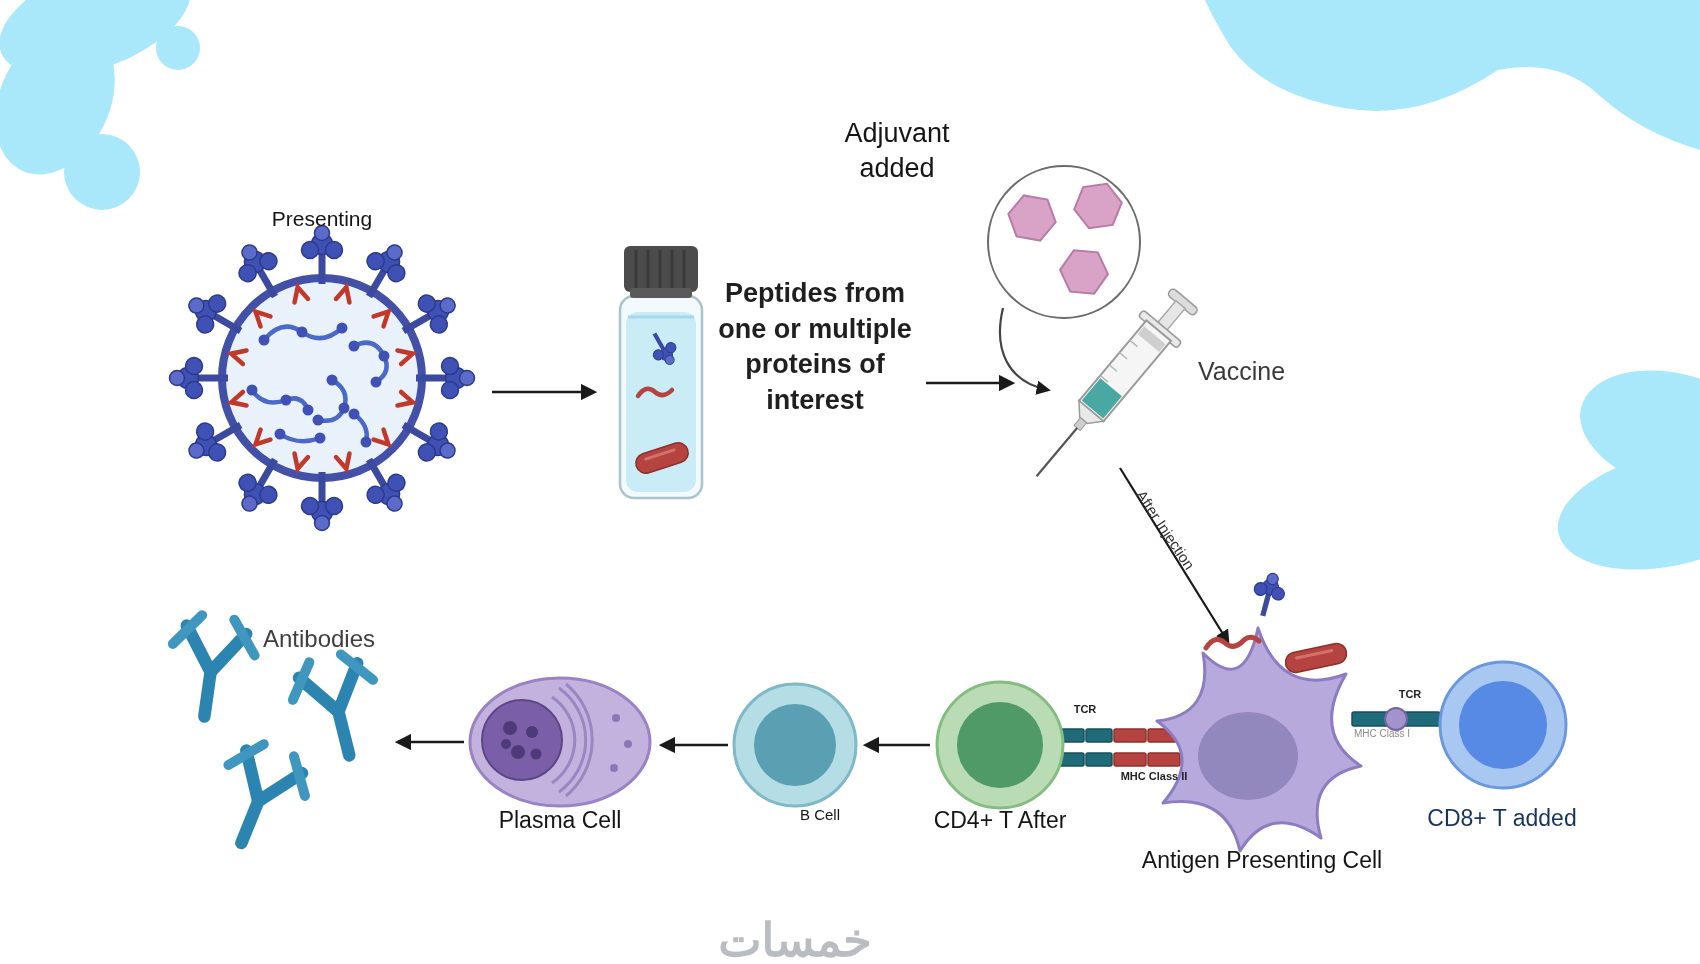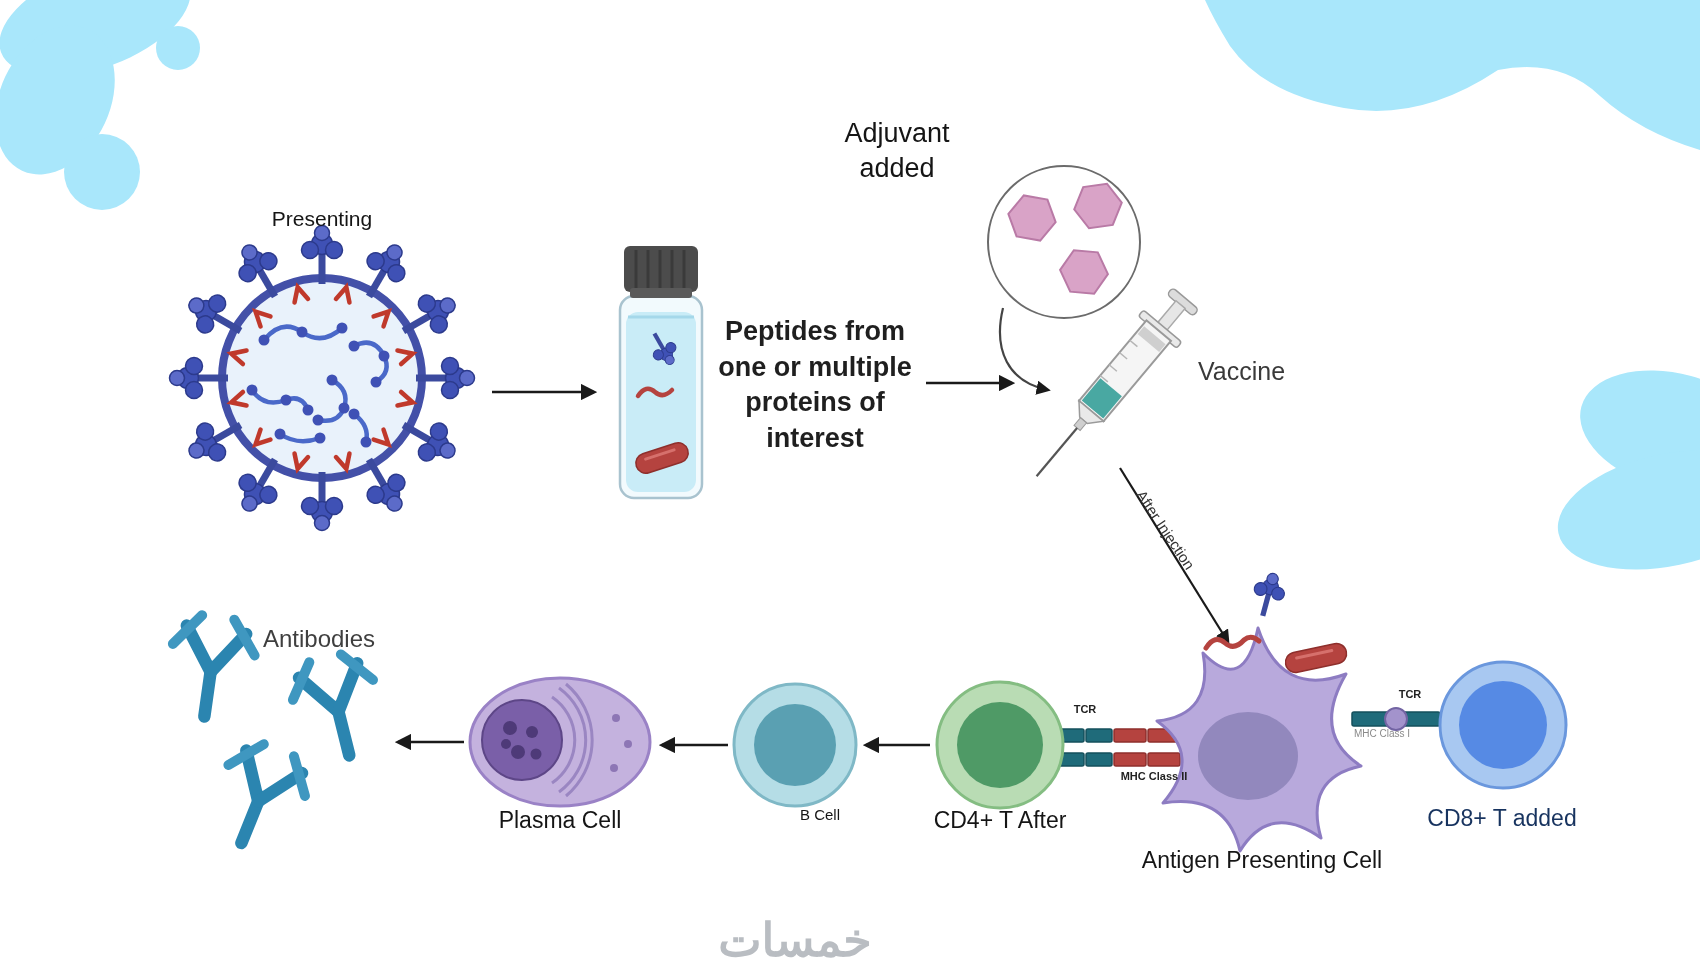--- a/index.html
+++ b/index.html
@@ -9,21 +9,21 @@
     width: 1700px;
     height: 964px;
     background: #ffffff;
     overflow: hidden;
     font-family: "Liberation Sans", sans-serif;
   }
   .art { position: absolute; left: 0; top: 0; }
   .label { position: absolute; color: #1c1c1c; line-height: 1.25; }
   .centered { transform: translateX(-50%); text-align: center; }
   .title-bold { font-weight: 400; color: #151515; }
-  .note { font-weight: 600; color: #1f1f1f; margin-top: 38px; }
+  .note { font-weight: 600; color: #1f1f1f; }
   .watermark {
     font-size: 46px;
     font-weight: 700;
     color: #b9bdc2;
     direction: rtl;
     letter-spacing: 1px;
     margin-top: 36px;
   }
 </style>
 </head>

